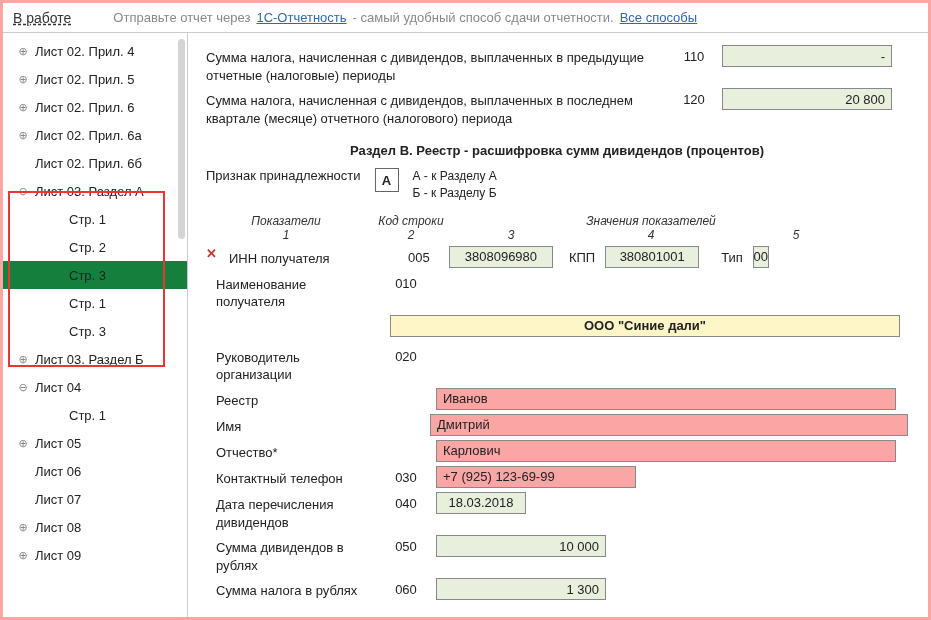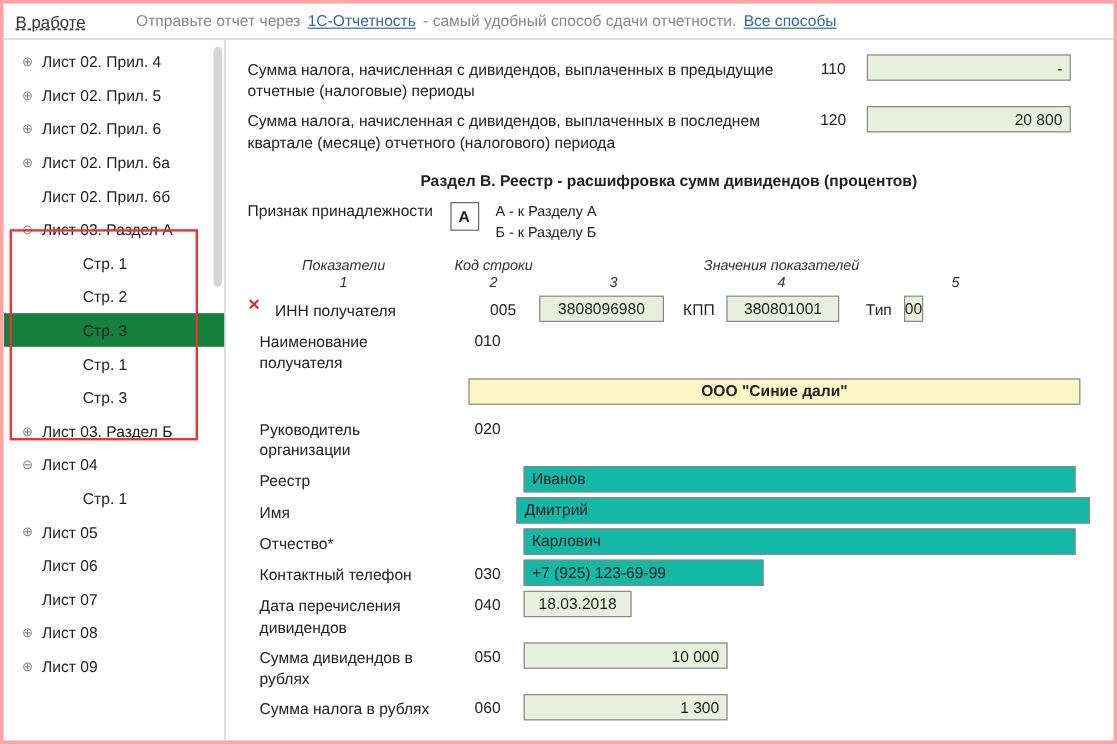--- a/index.html
+++ b/index.html
@@ -16,21 +16,21 @@
   .tree-item.level2 { padding-left:46px; }
   .tree-item .exp { width:16px; text-align:center; color:#888; font-size:11px; margin-right:4px;}
   .tree-item.selected { background:#15803d;}
   .hl-box { position:absolute; border:2px solid #e33; pointer-events:none;}
   .main { flex:1; overflow-y:auto; padding:8px 20px 20px 18px; position:relative;}
   .row { display:flex; align-items:flex-start; margin:4px 0; gap:8px;}
   .lbl { width:260px; padding-top:4px; line-height:1.35;}
   .code { width:40px; text-align:center; padding-top:4px;}
   .field { height:22px; border:1px solid #888; background:#e8efdc; padding:2px 6px; display:flex; align-items:center; font-size:13px;}
   .field.num { justify-content:flex-end;}
-  .field.text { background:#14b8a6;}
+  .field.text { background:#fca5a5;}
   .field.center { justify-content:center;}
   .h2 { text-align:center; font-weight:bold; margin:16px 0 10px;}
   .priz { display:flex; align-items:flex-start; gap:14px; margin:8px 0 12px;}
   .priz .box { width:24px;height:24px;border:1px solid #666;display:flex;align-items:center;justify-content:center;font-weight:bold;}
   .priz .desc { font-size:12px; line-height:1.4;}
   .tbl-head { display:flex; font-style:italic; font-size:12px; color:#333; margin-bottom:2px;}
   .tbl-head div { text-align:center;}
   .x { color:#c33; font-weight:bold; margin-right:4px;}
   .ctr-title { height:22px; border:1px solid #888; background:#fff6c7; display:flex;align-items:center;justify-content:center;font-weight:bold; margin:2px 0 8px;}
   .grp .lbl { width:170px; padding-left:10px;}

